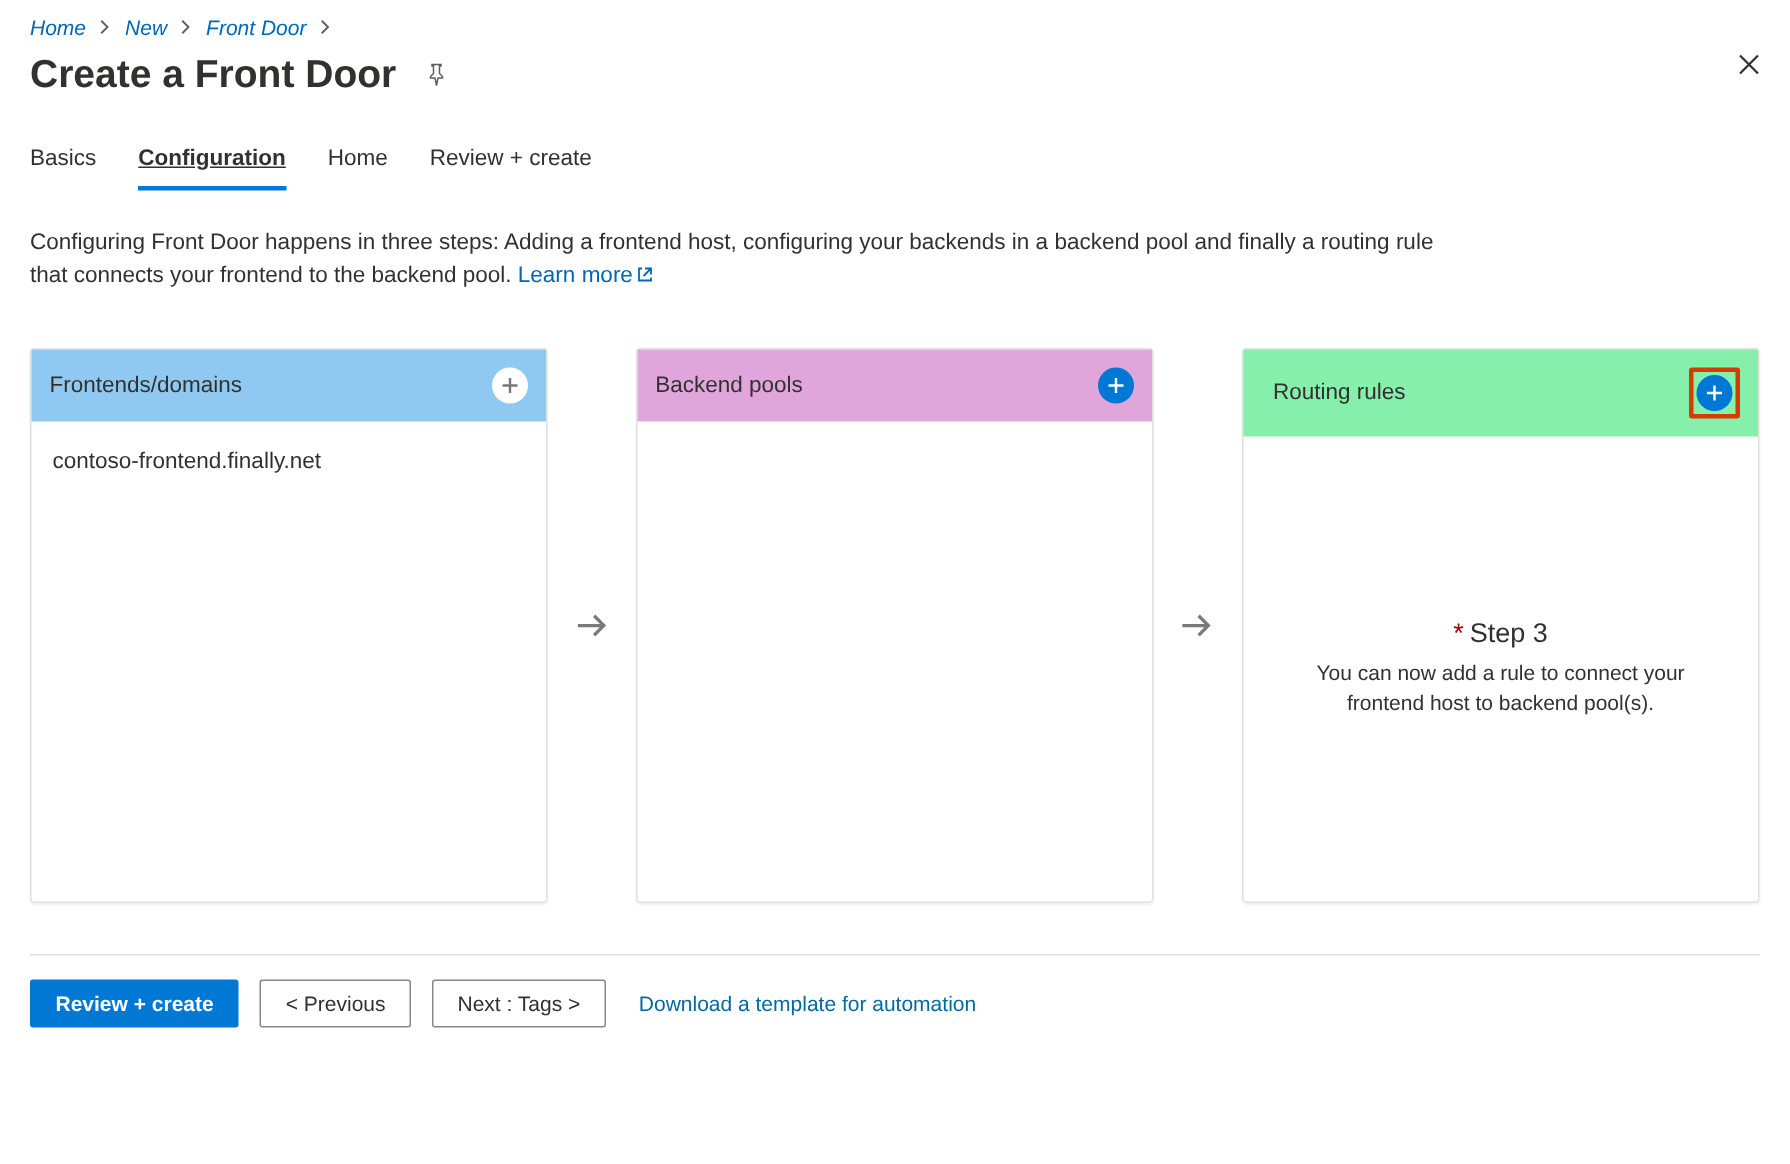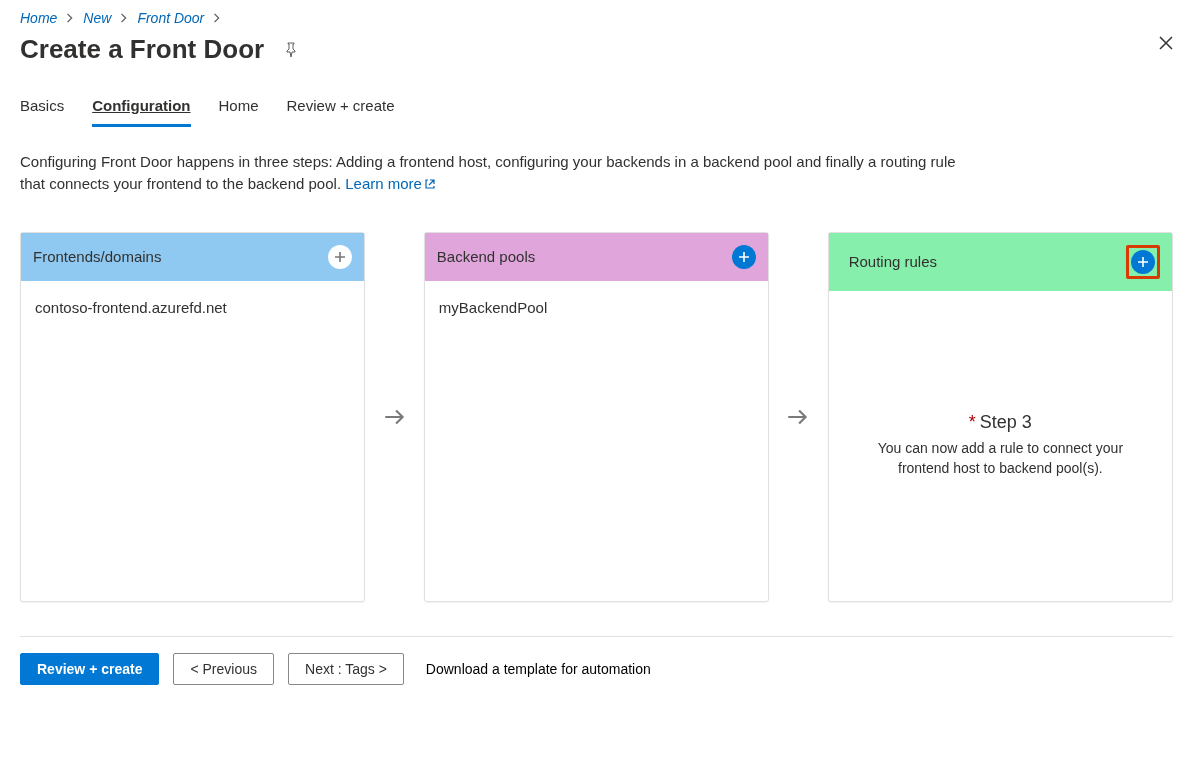--- a/index.html
+++ b/index.html
@@ -91,21 +91,21 @@
   .btn {
     font-size: 14px; padding: 7px 16px; cursor:pointer;
     border-radius: 2px;
   }
   .btn.primary {
     background:#0078d4; color:#fff; border:1px solid #0078d4; font-weight:600;
   }
   .btn.secondary {
     background:#fff; border:1px solid #8a8886; color:#323130;
   }
-  .link { color:#000000; cursor:pointer; font-size:14px; margin-left:8px; }
+  .link { color:#0369a1; cursor:pointer; font-size:14px; margin-left:8px; }
   .list-item { padding: 4px 0; cursor:pointer; font-size:15px; }
 </style>
 </head>
 <body>
 
 <div class="page">
 
   <div class="breadcrumb">
     <a>Home</a>
     <span class="sep">
@@ -164,41 +164,38 @@
     <div class="card">
       <div class="card-header hdr-frontends">
         <span>Frontends/domains</span>
         <span class="add-btn white">
           <svg width="12" height="12" viewBox="0 0 12 12">
               <path d="M6 1 V11 M1 6 H11" stroke="#777" stroke-width="1.6"></path>
             </svg>
         </span>
       </div>
       <div class="card-body">
-        <div class="list-item">contoso-frontend.azurefd.net</div>
+        <div class="list-item">contoso-frontend.finally.net</div>
       </div>
     </div>
 
     <div class="arrow-col">
       <svg width="26" height="26" viewBox="0 0 24 24">
           <path d="M3 12 H19 M13 6 L19 12 L13 18" fill="none" stroke="#7a7a7a" stroke-width="2"></path>
         </svg>
     </div>
 
     <div class="card">
       <div class="card-header hdr-backends">
         <span>Backend pools</span>
         <span class="add-btn blue">
           <svg width="12" height="12" viewBox="0 0 12 12">
               <path d="M6 1 V11 M1 6 H11" stroke="#fff" stroke-width="1.6"></path>
             </svg>
         </span>
-      </div>
-      <div class="card-body">
-        <div class="list-item">myBackendPool</div>
       </div>
     </div>
 
     <div class="arrow-col">
       <svg width="26" height="26" viewBox="0 0 24 24">
           <path d="M3 12 H19 M13 6 L19 12 L13 18" fill="none" stroke="#7a7a7a" stroke-width="2"></path>
         </svg>
     </div>
 
     <div class="card">

